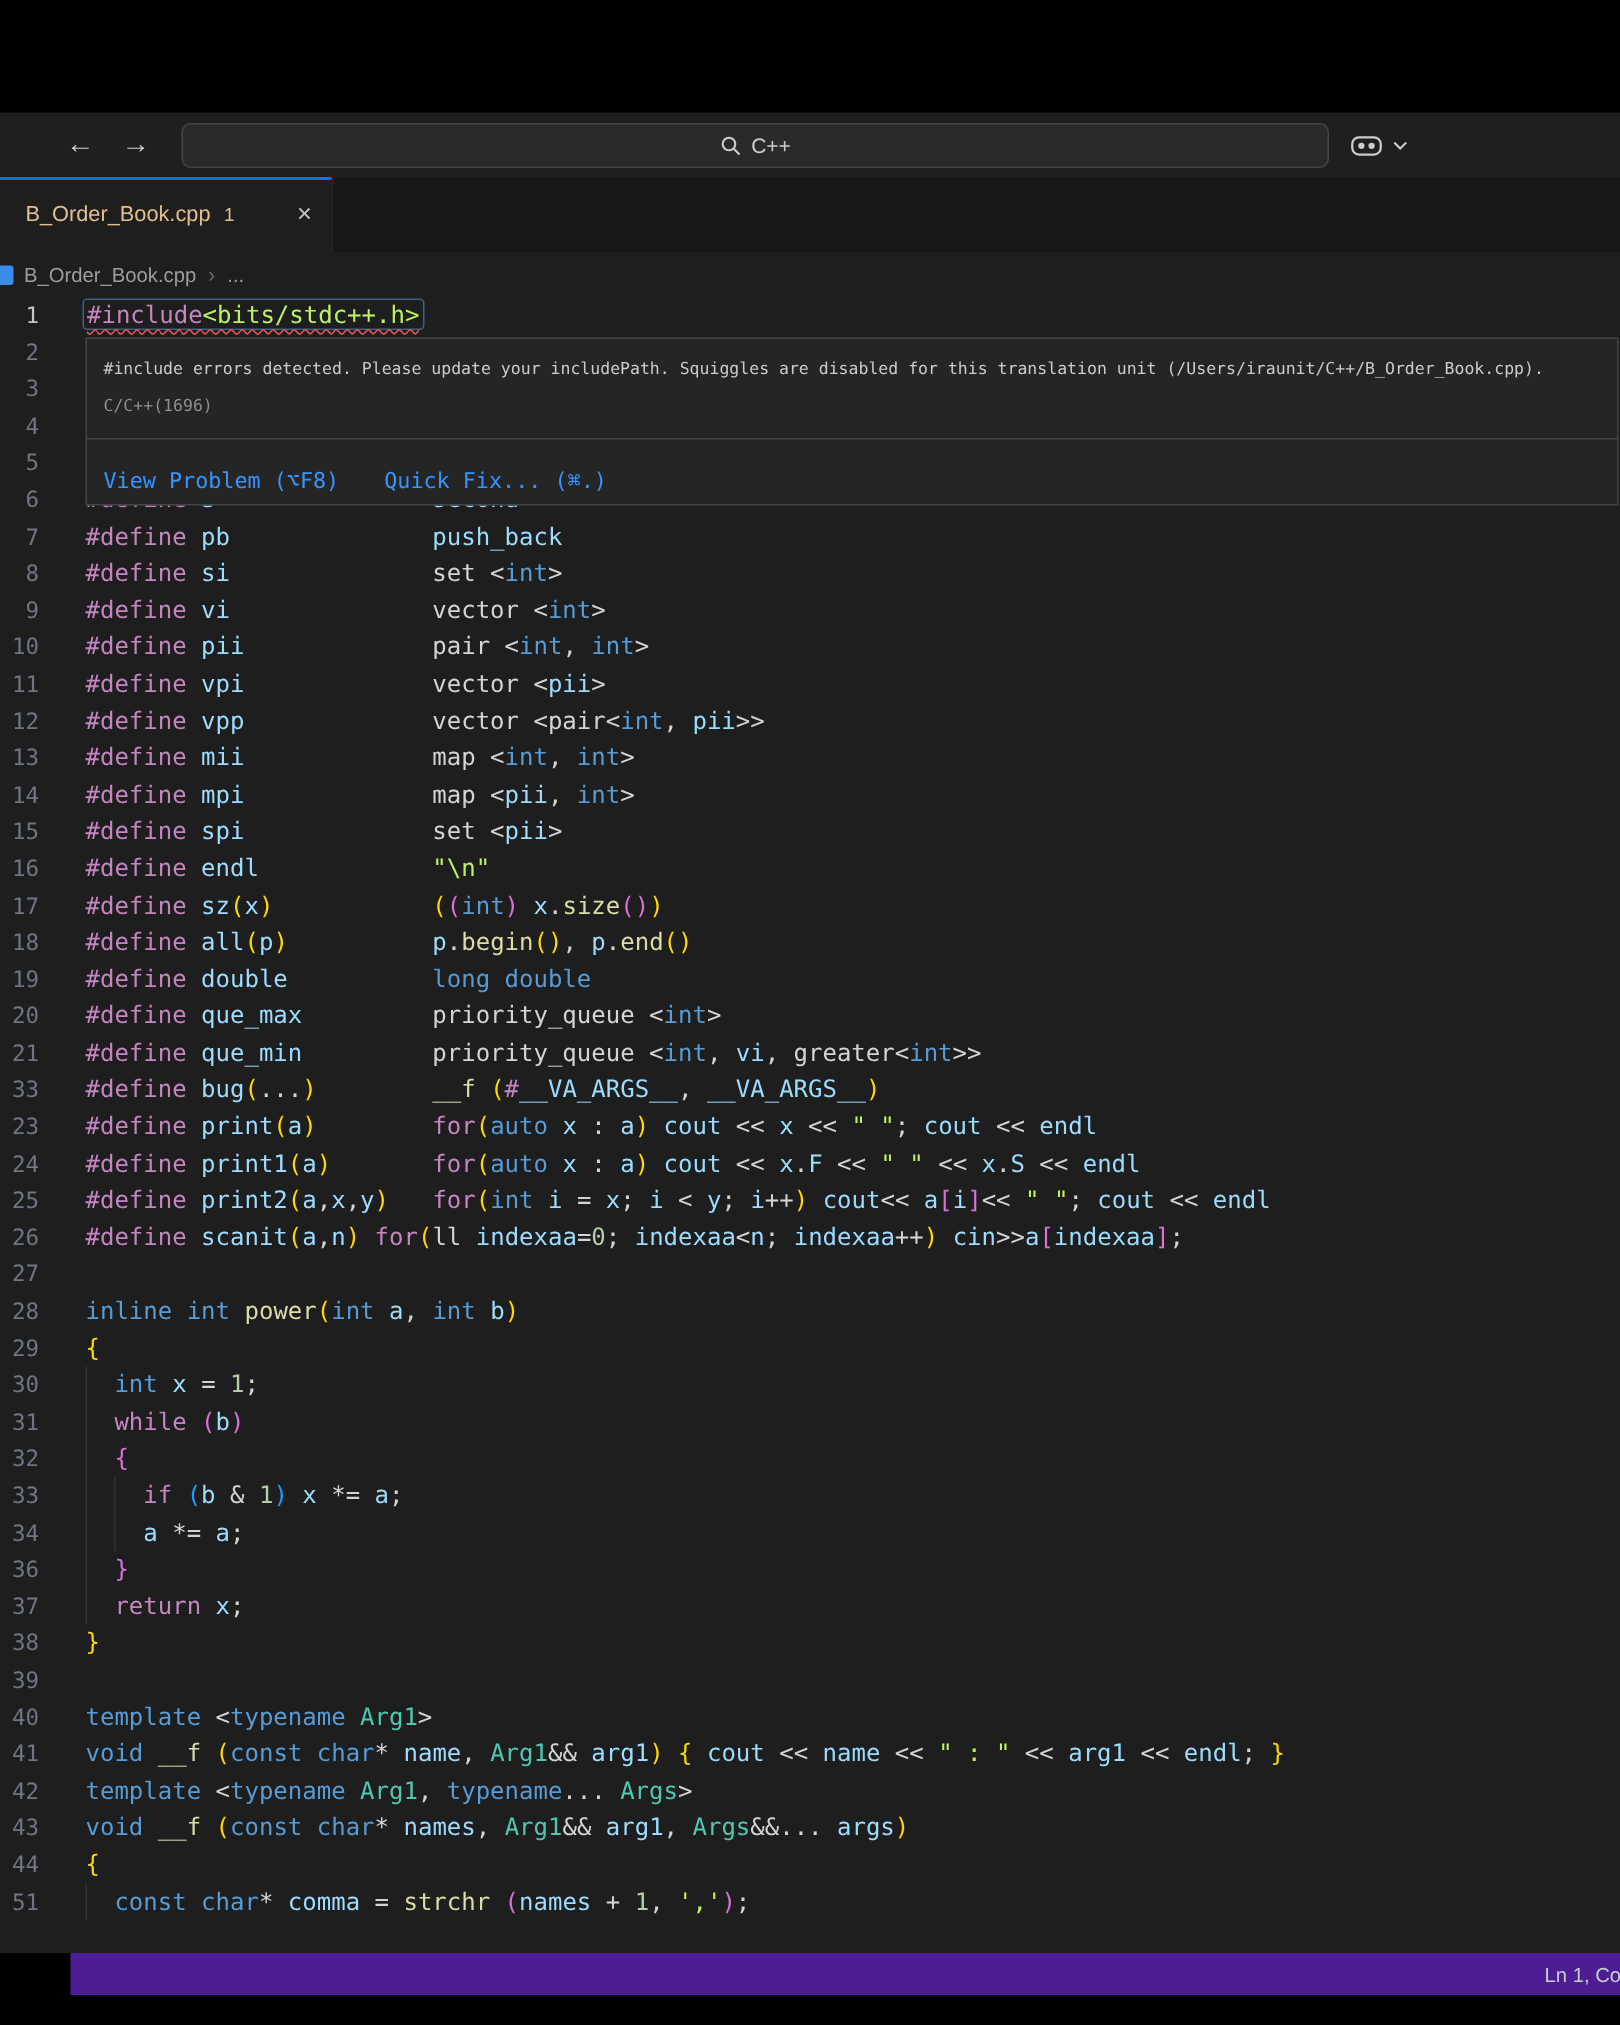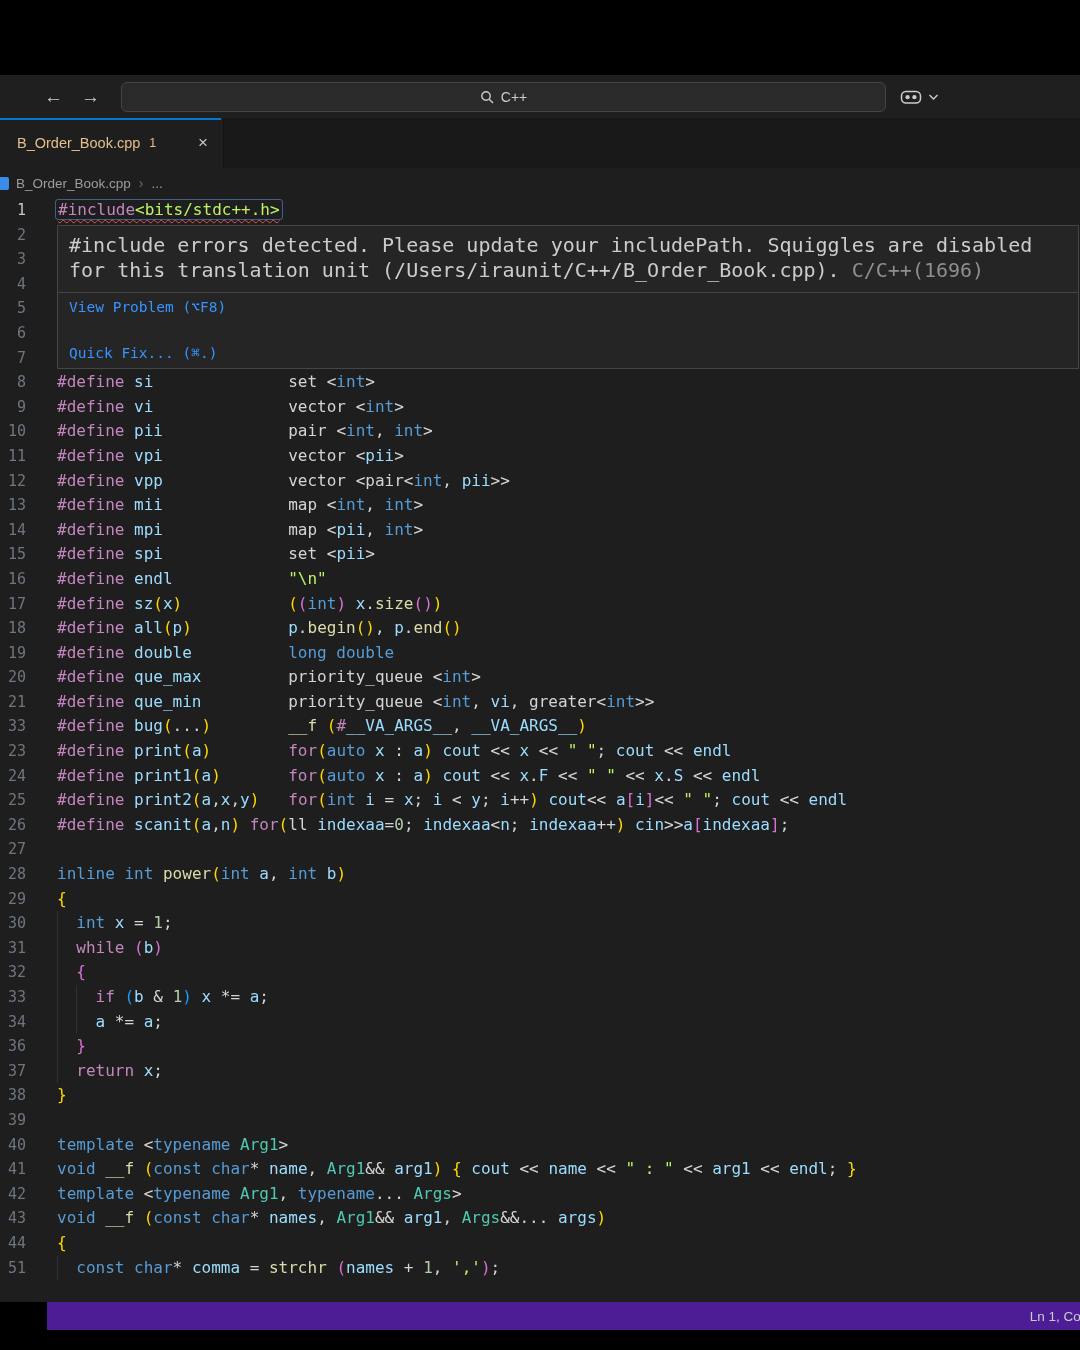--- a/index.html
+++ b/index.html
@@ -58,25 +58,25 @@
   .hlbox.err span{
     text-decoration:underline;text-decoration-style:wavy;
     text-decoration-color:#e45454;text-decoration-thickness:1px;text-underline-offset:4px;
   }
   
   .error-popup{
     position:absolute;left:57px;top:225px;width:1022px;box-sizing:border-box;
     background:#252526;border:1px solid #454545;z-index:5;
     font-family:"DejaVu Sans Mono",monospace;
   }
-  .ep-msg{padding:7px 12px 5px 11px;font-size:20px;line-height:25px;color:#cccccc;}
+  .ep-msg{padding:7px 12px 5px 11px;font-size:11px;line-height:25px;color:#cccccc;}
   .ep-src{color:#8f8f8f;}
   .ep-actions{
-    border-top:1px solid #454545;margin:4px 0 0 0;padding:6px 12px 7px 11px;
-    display:flex;gap:30px;font-size:14.5px;flex-direction:column;
+    border-top:1px solid #454545;margin:4px 0 0 0;padding:20px 12px 7px 11px;
+    display:flex;gap:30px;font-size:14.5px;
   }
   .ep-actions a{color:#3794ff;cursor:pointer;text-decoration:none;}
   
   .statusbar{
     position:absolute;top:1302px;left:0;width:1056px;height:28px;background:#4c1d95;z-index:6;
     overflow:hidden;
     margin-left:47px;
   }
   .sb-right{
     position:absolute;right:8px;top:0;height:28px;display:flex;align-items:center;

